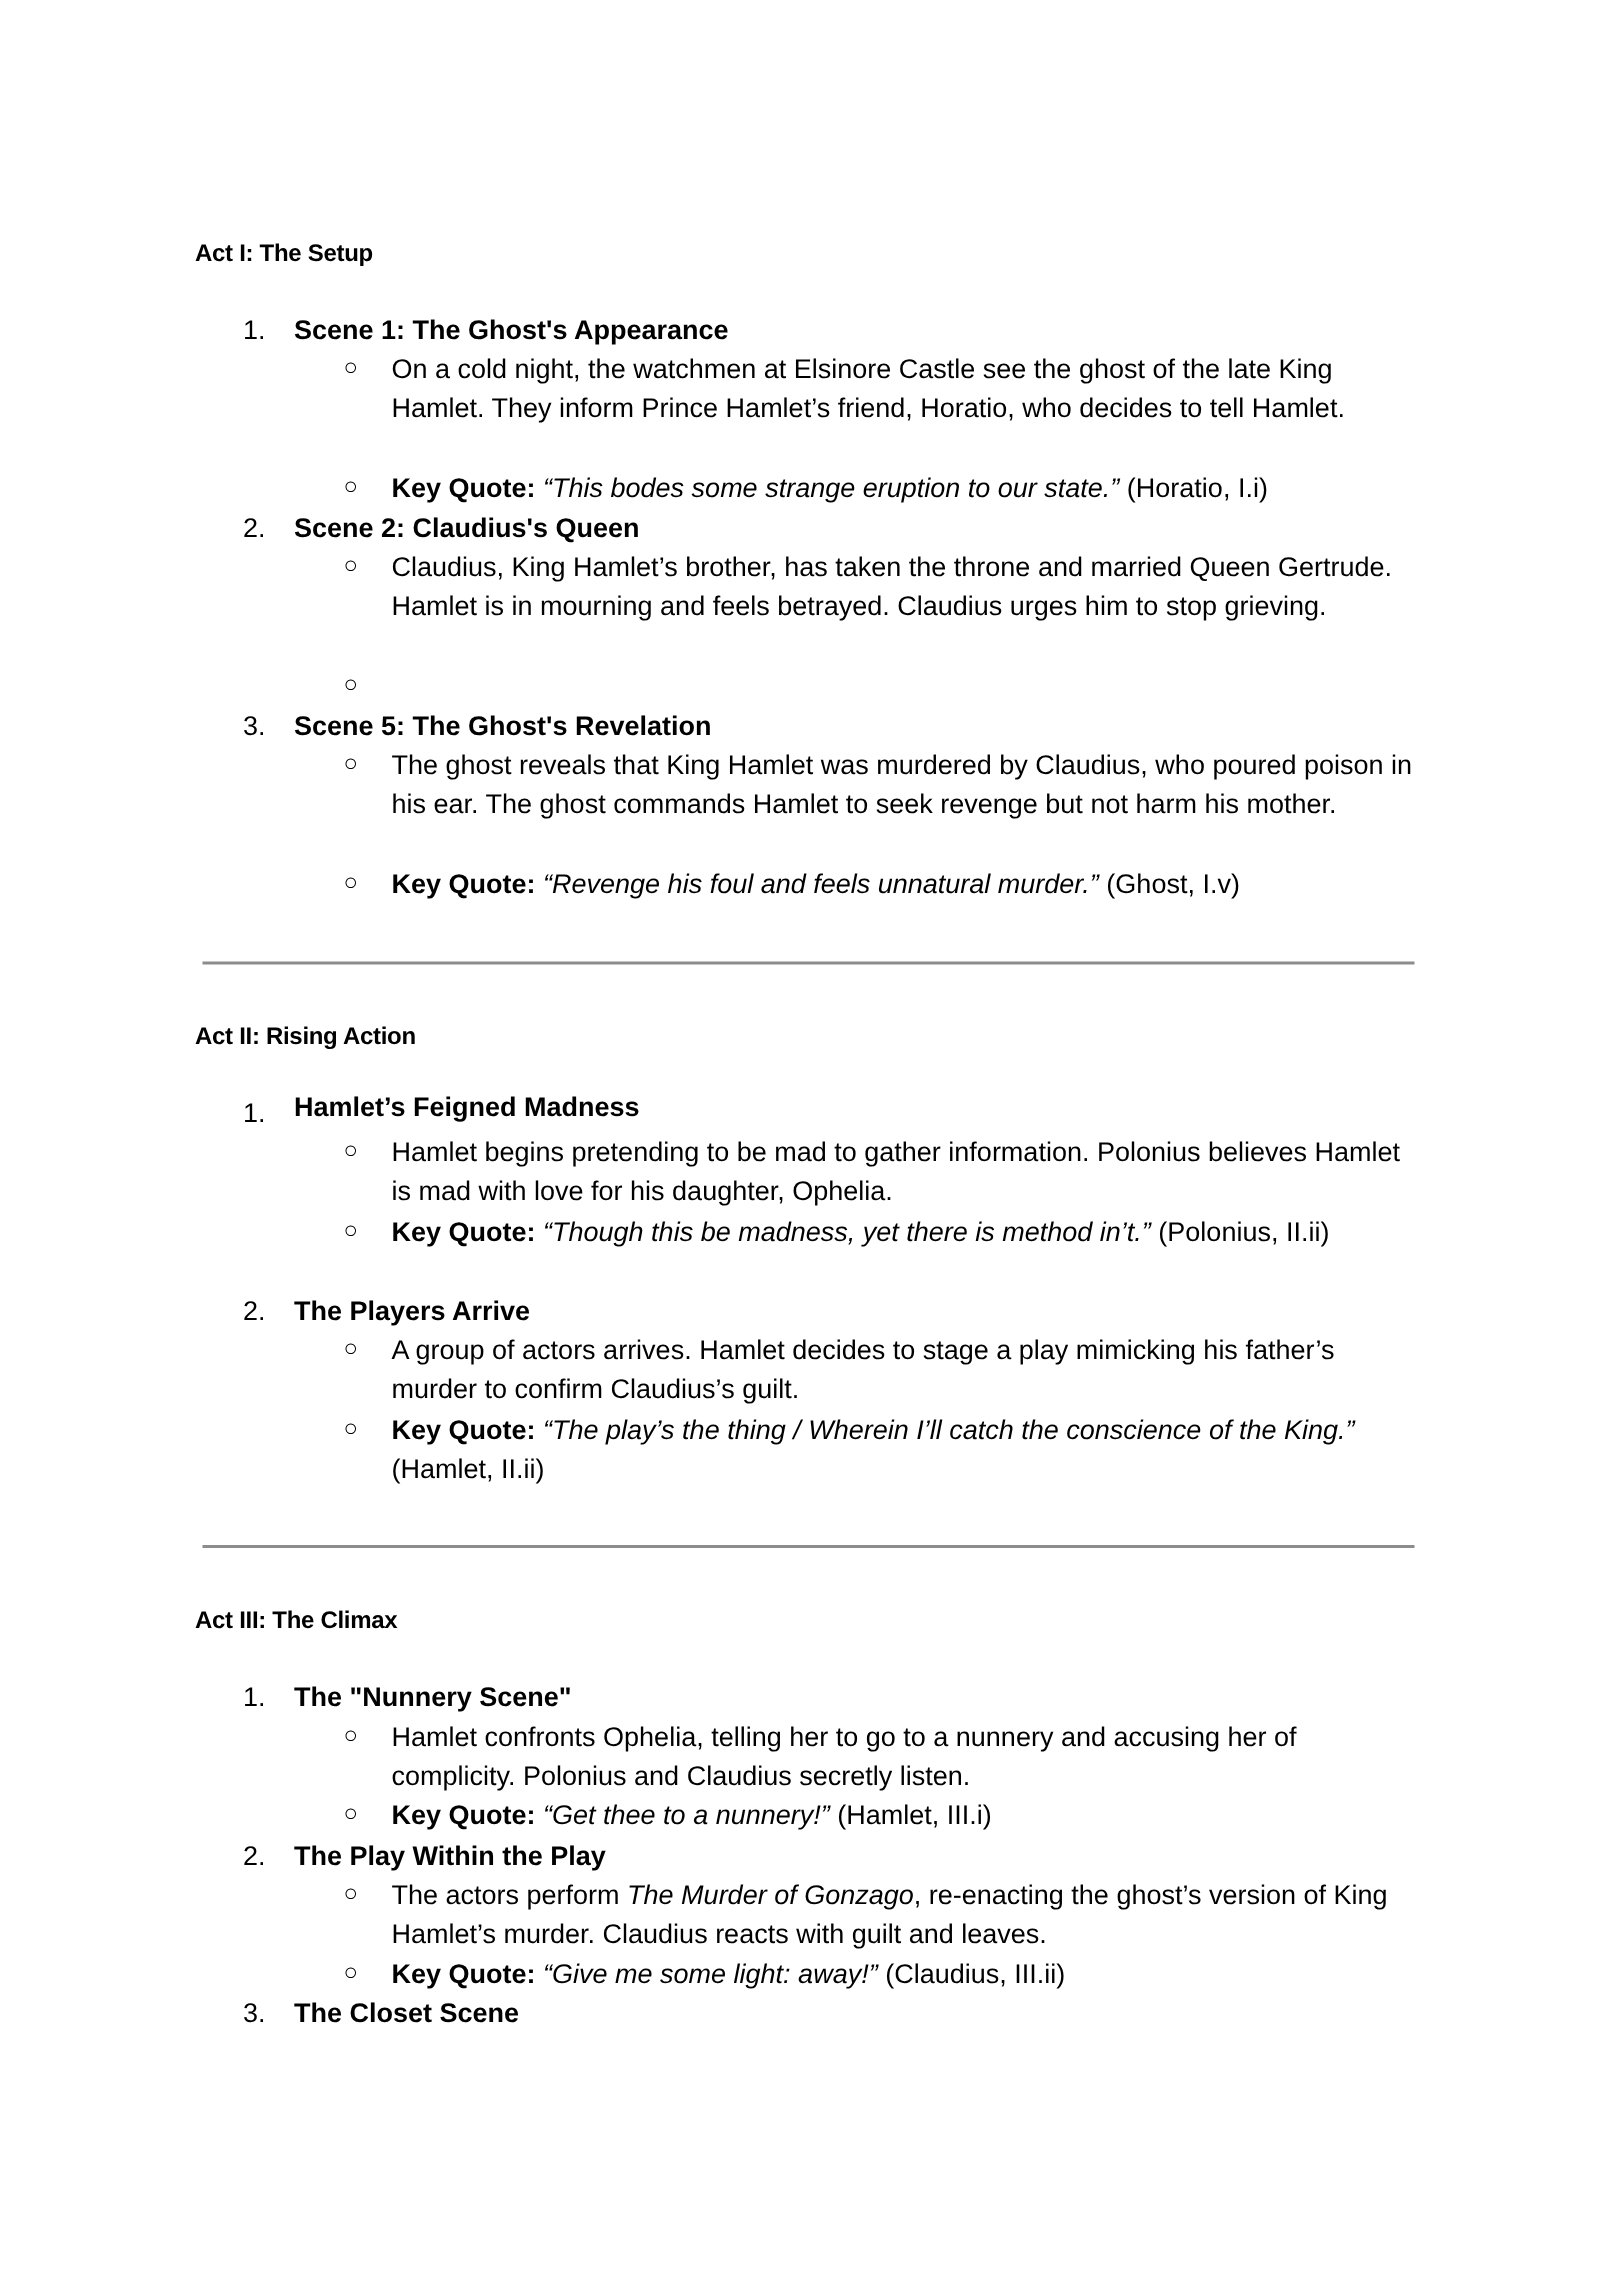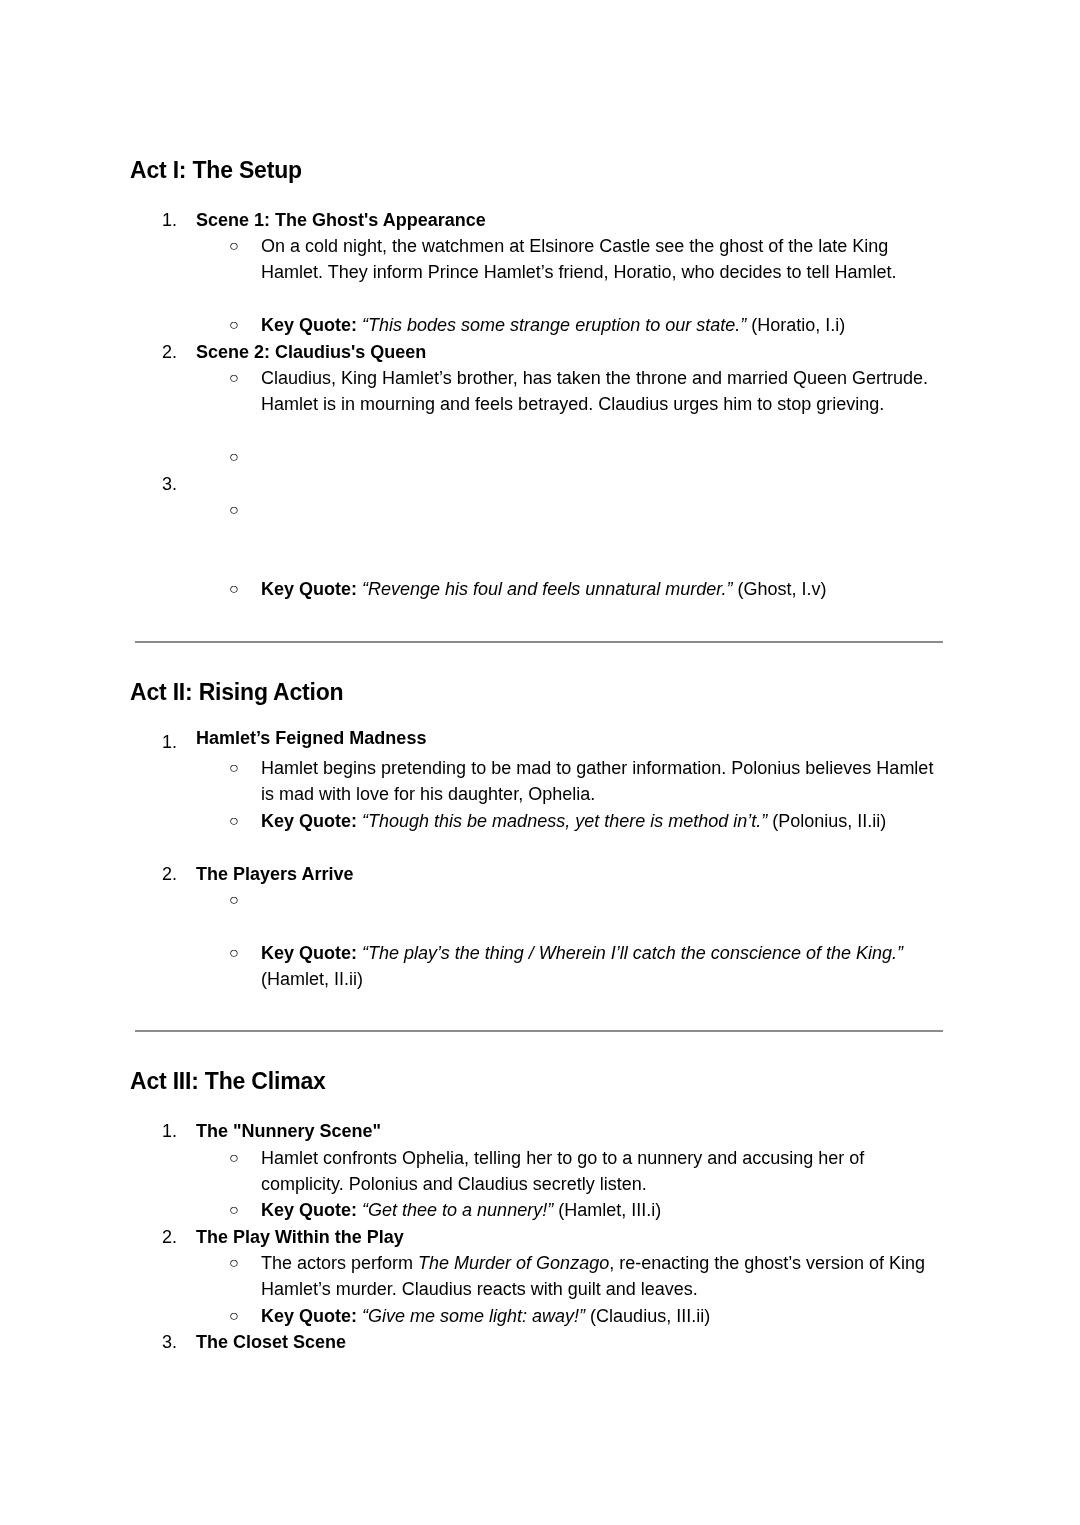--- a/index.html
+++ b/index.html
@@ -1,19 +1,19 @@
 <!DOCTYPE html>
 <html><head>
 <meta charset="utf-8">
 <style>
   html, body { margin: 0; padding: 0; background: #ffffff; }
   body { width: 1080px; height: 1525px; position: relative; overflow: hidden;
          font-family: "Liberation Sans", sans-serif; color: #000; }
   .page { position: absolute; left: 0; top: 0; width: 1080px; height: 1525px; }
-  .h2 { position: absolute; left: 130px; font-size: 23px; font-weight: bold; margin: 0; line-height: 28px; letter-spacing: -0.2px; text-align: center; }
+  .h2 { position: absolute; left: 130px; font-size: 16px; font-weight: bold; margin: 0; line-height: 28px; letter-spacing: -0.2px; text-align: center; }
   .num { position: absolute; left: 162px; font-size: 18px; line-height: 26px; }
   .scene { position: absolute; left: 196px; font-size: 18px; font-weight: bold; line-height: 26px; }
   .bullet { position: absolute; left: 229px; font-size: 16px; line-height: 26px; }
   .text { position: absolute; left: 261px; width: 690px; font-size: 18px; line-height: 26.3px; }
   .text b { font-weight: bold; }
   .text i { }
   .hr { position: absolute; left: 135px; width: 808px; height: 2px; background: #8c8c8c; border: 0; margin: 0; }
 </style>
 </head>
 <body>
@@ -29,38 +29,41 @@
   <span class="bullet" style="top:312px">○</span>
   <div class="text" style="top:312px"><b>Key Quote:</b> <i>“This bodes some strange eruption to our state.”</i><span> (Horatio, I.i)</span></div>
 
   <span class="num" style="top:339px">2.</span>
   <span class="scene" style="top:339px">Scene 2: Claudius's Queen</span>
   <span class="bullet" style="top:365px">○</span>
   <div class="text" style="top:365px">Claudius, King Hamlet’s brother, has taken the throne and married Queen Gertrude. Hamlet is in mourning and feels betrayed. Claudius urges him to stop grieving.</div>
   <span class="bullet" style="top:444px">○</span>
 
   <span class="num" style="top:471px">3.</span>
+  <span class="scene" style="top:471px">Scene 5: The Ghost's Revelation</span>
   <span class="bullet" style="top:497px">○</span>
+  <div class="text" style="top:497px">The ghost reveals that King Hamlet was murdered by Claudius, who poured poison in his ear. The ghost commands Hamlet to seek revenge but not harm his mother.</div>
   <span class="bullet" style="top:576px">○</span>
   <div class="text" style="top:576px"><b>Key Quote:</b> <i>“Revenge his foul and feels unnatural murder.”</i><span> (Ghost, I.v)</span></div>
 
   <hr class="hr" style="top:641px">
 
   <h2 class="h2" style="top:678px">Act II: Rising Action</h2>
 
   <span class="num" style="top:729px">1.</span>
   <span class="scene" style="top:725px">Hamlet’s Feigned Madness</span>
   <span class="bullet" style="top:755px">○</span>
   <div class="text" style="top:755px">Hamlet begins pretending to be mad to gather information. Polonius believes Hamlet is mad with love for his daughter, Ophelia.</div>
   <span class="bullet" style="top:808px">○</span>
   <div class="text" style="top:808px"><b>Key Quote:</b> <i>“Though this be madness, yet there is method in’t.”</i><span> (Polonius, II.ii)</span></div>
 
   <span class="num" style="top:861px">2.</span>
   <span class="scene" style="top:861px">The Players Arrive</span>
   <span class="bullet" style="top:887px">○</span>
+  <div class="text" style="top:887px">A group of actors arrives. Hamlet decides to stage a play mimicking his father’s murder to confirm Claudius’s guilt.</div>
   <span class="bullet" style="top:940px">○</span>
   <div class="text" style="top:940px"><b>Key Quote:</b> <i>“The play’s the thing / Wherein I’ll catch the conscience of the King.”</i><span> (Hamlet, II.ii)</span></div>
 
   <hr class="hr" style="top:1030px">
 
   <h2 class="h2" style="top:1067px">Act III: The Climax</h2>
 
   <span class="num" style="top:1118px">1.</span>
   <span class="scene" style="top:1118px">The "Nunnery Scene"</span>
   <span class="bullet" style="top:1145px">○</span>

